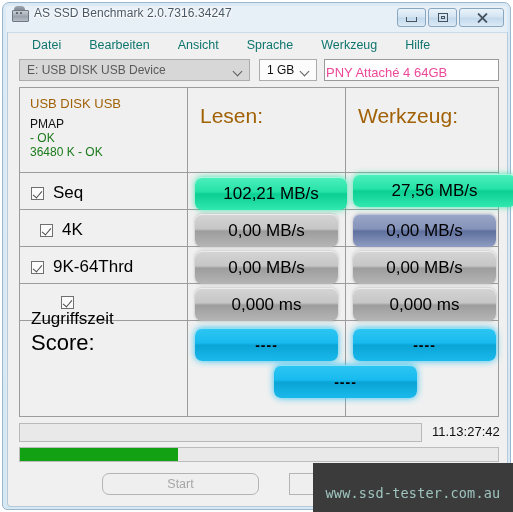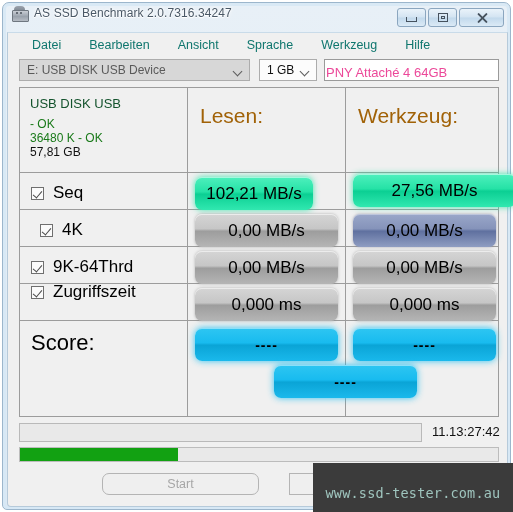--- a/index.html
+++ b/index.html
@@ -183,21 +183,21 @@
   }
   .gridline-v.v1 { left: 167px; }
   .gridline-v.v2 { left: 325px; }
   .gridline-h {
     position: absolute; left: 0; right: 0;
     height: 1px; background: #9c9c9c;
   }
 
   .cell { position: absolute; box-sizing: border-box; }
 
-  .info-name { font-size: 13px; color: #14532d; }
+  .info-name { font-size: 13px; color: #a16207; }
   .info-line { font-size: 12px; color: #111; line-height: 14px; }
   .info-line.ok { color: #1a7a1a; }
 
   .colhead {
     font-size: 21px; color: #a16207; margin-top: 8px;
   }
 
   .rowlabel {
     font-size: 17px; color: #000;
     display: flex; align-items: center;
@@ -371,46 +371,46 @@
       <div class="gridline-v v2"></div>
 
       <div class="gridline-h" style="top:84px;"></div>
       <div class="gridline-h" style="top:121px;"></div>
       <div class="gridline-h" style="top:158px;"></div>
       <div class="gridline-h" style="top:195px;"></div>
       <div class="gridline-h" style="top:232px;"></div>
 
       <div class="cell" style="left:10px; top:8px; width:150px;">
         <div class="info-name" style="margin-bottom:6px;">USB DISK USB</div>
+        <div class="info-line">PMAP</div>
         <div class="info-line ok">- OK</div>
         <div class="info-line ok">36480 K - OK</div>
-        <div class="info-line">57,81 GB</div>
       </div>
 
       <div class="cell colhead" style="left:180px; top:8px;">Lesen:</div>
       <div class="cell colhead" style="left:338px; top:8px;">Werkzeug:</div>
 
       <div class="cell rowlabel" style="left:11px; top:92px; height:26px;">
         <span class="cb"></span>
         <span>Seq</span>
       </div>
       <div class="cell rowlabel" style="left:20px; top:129px; height:26px;">
         <span class="cb"></span>
         <span>4K</span>
       </div>
       <div class="cell rowlabel" style="left:11px; top:166px; height:26px;">
         <span class="cb"></span>
         <span>9K-64Thrd</span>
       </div>
-      <div class="cell rowlabel" style="left:11px; top:191px; height:26px;">
+      <div class="cell rowlabel" style="left:11px; top:208px; height:26px;flex-direction:column;">
         <span class="cb"></span>
         <span>Zugriffszeit</span>
       </div>
 
-      <div class="pill green" style="left:175px; top:89px; width:118px;">102,21 MB/s</div>
+      <div class="pill green" style="left:175px; top:89px; width:152px;">102,21 MB/s</div>
       <div class="pill green" style="left:333px; top:86px; width:163px;">27,56 MB/s</div>
 
       <div class="pill gray" style="left:175px; top:126px; width:143px;">0,00 MB/s</div>
       <div class="pill blue-sel" style="left:333px; top:126px; width:143px;">0,00 MB/s</div>
 
       <div class="pill gray" style="left:175px; top:163px; width:143px;">0,00 MB/s</div>
       <div class="pill gray" style="left:333px; top:163px; width:143px;">0,00 MB/s</div>
 
       <div class="pill gray" style="left:175px; top:200px; width:143px;">0,000 ms</div>
       <div class="pill gray" style="left:333px; top:200px; width:143px;">0,000 ms</div>

